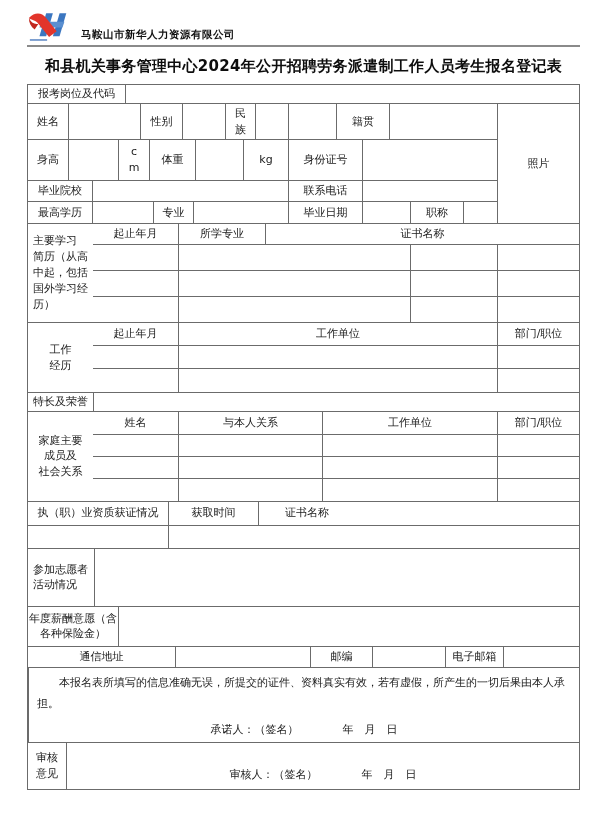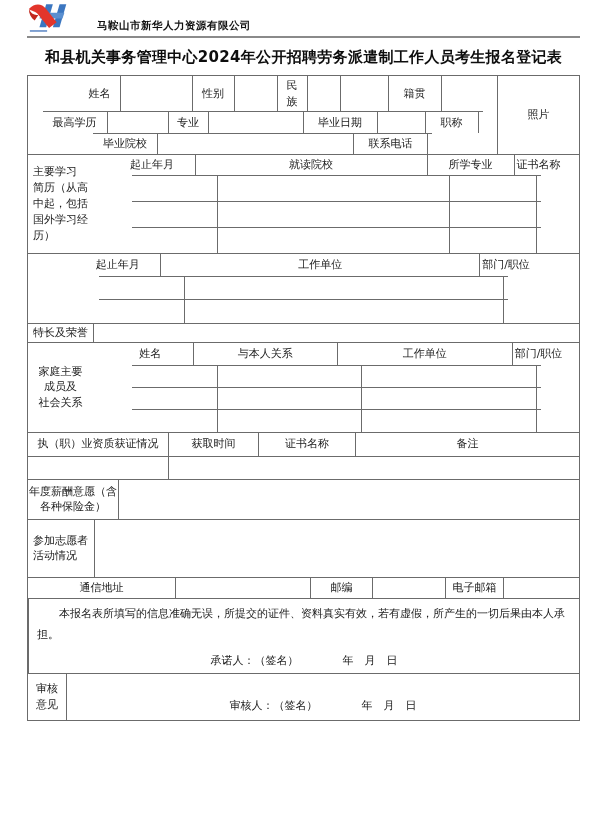--- a/index.html
+++ b/index.html
@@ -3,33 +3,33 @@
 <meta charset="utf-8">
 <style>
   html,body{margin:0;padding:0;background:#ffffff;}
   .page{
     width:606px;height:833px;background:#fff;position:relative;
     font-family:"DejaVu Sans","Liberation Sans",sans-serif;
     color:#1a1a1a;overflow:hidden;
   }
   .inner{width:553px;margin-left:27px;}
   
-  .hdr{display:flex;align-items:flex-end;gap:24px;padding-top:0;height:35px;}
+  .hdr{display:flex;align-items:flex-end;gap:8px;padding-top:9px;height:35px;}
   .logo{width:46px;height:33px;flex:none;}
   .co-name{font-size:10.5px;font-weight:bold;color:#111;padding-bottom:2px;letter-spacing:.5px;}
   .rule{height:0;border-bottom:2px solid #8a8a8a;margin-top:1px;}
   .title{
     margin:10px 0 8px 0;font-size:15px;font-weight:bold;text-align:center;
     white-space:nowrap;letter-spacing:.3px;color:#0d0d0d;
   }
   
   .tbl{border:1px solid #6b6b6b;width:553px;box-sizing:border-box;background:#fff;}
   .r{display:flex;border-top:1px solid #6b6b6b;align-items:stretch;}
   .tbl > .r:first-child{border-top:none;}
-  .stack{display:flex;flex-direction:column;flex:none;align-items:center;}
+  .stack{display:flex;flex-direction:column;flex:none;}
   .stack > .r:first-child{border-top:none;}
   .grow{flex:1 1 auto !important;width:auto !important;}
   .c{
     flex:none;box-sizing:border-box;border-left:1px solid #6b6b6b;
     display:flex;align-items:center;justify-content:center;
     font-size:11px;line-height:1.45;text-align:center;white-space:pre-line;
     padding:1px 2px;color:#1a1a1a;min-width:0;
   }
   .r > .c:first-child, .stack .r > .c:first-child{border-left:none;}
   .stack-wrap{display:flex;flex:1 1 auto;min-width:0;}
@@ -58,67 +58,81 @@
         <rect x="3" y="29" width="18" height="2" fill="#7d9fd0"></rect>
       </svg>
       <div class="co-name">马鞍山市新华人力资源有限公司</div>
     </div>
     <div class="rule"></div>
 
     <div class="title">和县机关事务管理中心2024年公开招聘劳务派遣制工作人员考生报名登记表</div>
 
     <div class="tbl">
 
+      <div class="r" style="min-height:18px">
+        <div class="c" style="width:97px">报考岗位及代码</div>
+        <div class="c grow"></div>
+      </div>
 
       <div class="r">
         <div class="stack" style="width:469px">
           <div class="r" style="min-height:35px">
             <div class="c" style="width:40px">姓名</div>
             <div class="c" style="width:72px"></div>
             <div class="c" style="width:42px">性别</div>
             <div class="c" style="width:43px"></div>
             <div class="c" style="width:30px">民
 族</div>
             <div class="c" style="width:33px"></div>
             <div class="c" style="width:48px"></div>
             <div class="c" style="width:53px">籍贯</div>
             <div class="c grow"></div>
           </div>
+          <div class="r" style="min-height:40px">
+            <div class="c" style="width:40px">身高</div>
+            <div class="c" style="width:50px"></div>
+            <div class="c" style="width:31px">c
+m</div>
+            <div class="c" style="width:46px">体重</div>
+            <div class="c" style="width:48px"></div>
+            <div class="c" style="width:45px">kg</div>
+            <div class="c" style="width:74px">身份证号</div>
+            <div class="c grow"></div>
+          </div>
+          <div class="r" style="min-height:20px">
+            <div class="c" style="width:64px">毕业院校</div>
+            <div class="c" style="width:196px"></div>
+            <div class="c" style="width:74px">联系电话</div>
+            <div class="c grow"></div>
+          </div>
           <div class="r" style="min-height:21px">
             <div class="c" style="width:64px">最高学历</div>
             <div class="c" style="width:61px"></div>
             <div class="c" style="width:40px">专业</div>
             <div class="c" style="width:95px"></div>
             <div class="c" style="width:74px">毕业日期</div>
             <div class="c" style="width:48px"></div>
             <div class="c" style="width:53px">职称</div>
             <div class="c grow"></div>
           </div>
-          <div class="r" style="min-height:20px">
-            <div class="c" style="width:64px">毕业院校</div>
-            <div class="c" style="width:196px"></div>
-            <div class="c" style="width:74px">联系电话</div>
-            <div class="c grow"></div>
-          </div>
         </div>
         <div class="c photo">
           <span>照片</span>
         </div>
       </div>
 
       <div class="r">
         <div class="c left" style="width:65px">主要学习
 简历（从高
 中起，包括
 国外学习经
 历）</div>
         <div class="stack stack-wrap" style="flex:1 1 auto">
           <div class="r" style="min-height:20px">
             <div class="c" style="width:85px">起止年月</div>
-            <div class="c" style="width:232px">就读院校</div>
             <div class="c" style="width:87px">所学专业</div>
             <div class="c grow">证书名称</div>
           </div>
           <div class="r" style="min-height:25px">
             <div class="c" style="width:85px"></div>
             <div class="c" style="width:232px"></div>
             <div class="c" style="width:87px"></div>
             <div class="c grow"></div>
           </div>
           <div class="r" style="min-height:25px">
@@ -130,20 +144,22 @@
           <div class="r" style="min-height:25px">
             <div class="c" style="width:85px"></div>
             <div class="c" style="width:232px"></div>
             <div class="c" style="width:87px"></div>
             <div class="c grow"></div>
           </div>
         </div>
       </div>
 
       <div class="r">
+        <div class="c" style="width:65px">工作
+经历</div>
         <div class="stack stack-wrap" style="flex:1 1 auto">
           <div class="r" style="min-height:22px">
             <div class="c" style="width:85px">起止年月</div>
             <div class="c" style="width:319px">工作单位</div>
             <div class="c grow">部门/职位</div>
           </div>
           <div class="r" style="min-height:22px">
             <div class="c" style="width:85px"></div>
             <div class="c" style="width:319px"></div>
             <div class="c grow"></div>
@@ -190,36 +206,35 @@
             <div class="c" style="width:175px"></div>
             <div class="c grow"></div>
           </div>
         </div>
       </div>
 
       <div class="r" style="min-height:23px">
         <div class="c" style="width:140px">执（职）业资质获证情况</div>
         <div class="c" style="width:90px">获取时间</div>
         <div class="c" style="width:97px">证书名称</div>
-        <div class="c grow">备注</div>
       </div>
       <div class="r" style="min-height:22px">
         <div class="c" style="width:140px"></div>
+        <div class="c grow"></div>
+      </div>
+
+      <div class="r" style="min-height:57px">
+        <div class="c left" style="width:66px">参加志愿者
+活动情况</div>
         <div class="c grow"></div>
       </div>
 
       <div class="r" style="min-height:39px">
         <div class="c" style="width:90px;padding:1px 0">年度薪酬意愿（含
 各种保险金）</div>
-        <div class="c grow"></div>
-      </div>
-
-      <div class="r" style="min-height:57px">
-        <div class="c left" style="width:66px">参加志愿者
-活动情况</div>
         <div class="c grow"></div>
       </div>
 
       <div class="r" style="min-height:20px">
         <div class="c" style="width:147px">通信地址</div>
         <div class="c" style="width:135px"></div>
         <div class="c" style="width:62px">邮编</div>
         <div class="c" style="width:73px"></div>
         <div class="c" style="width:58px">电子邮箱</div>
         <div class="c grow"></div>

